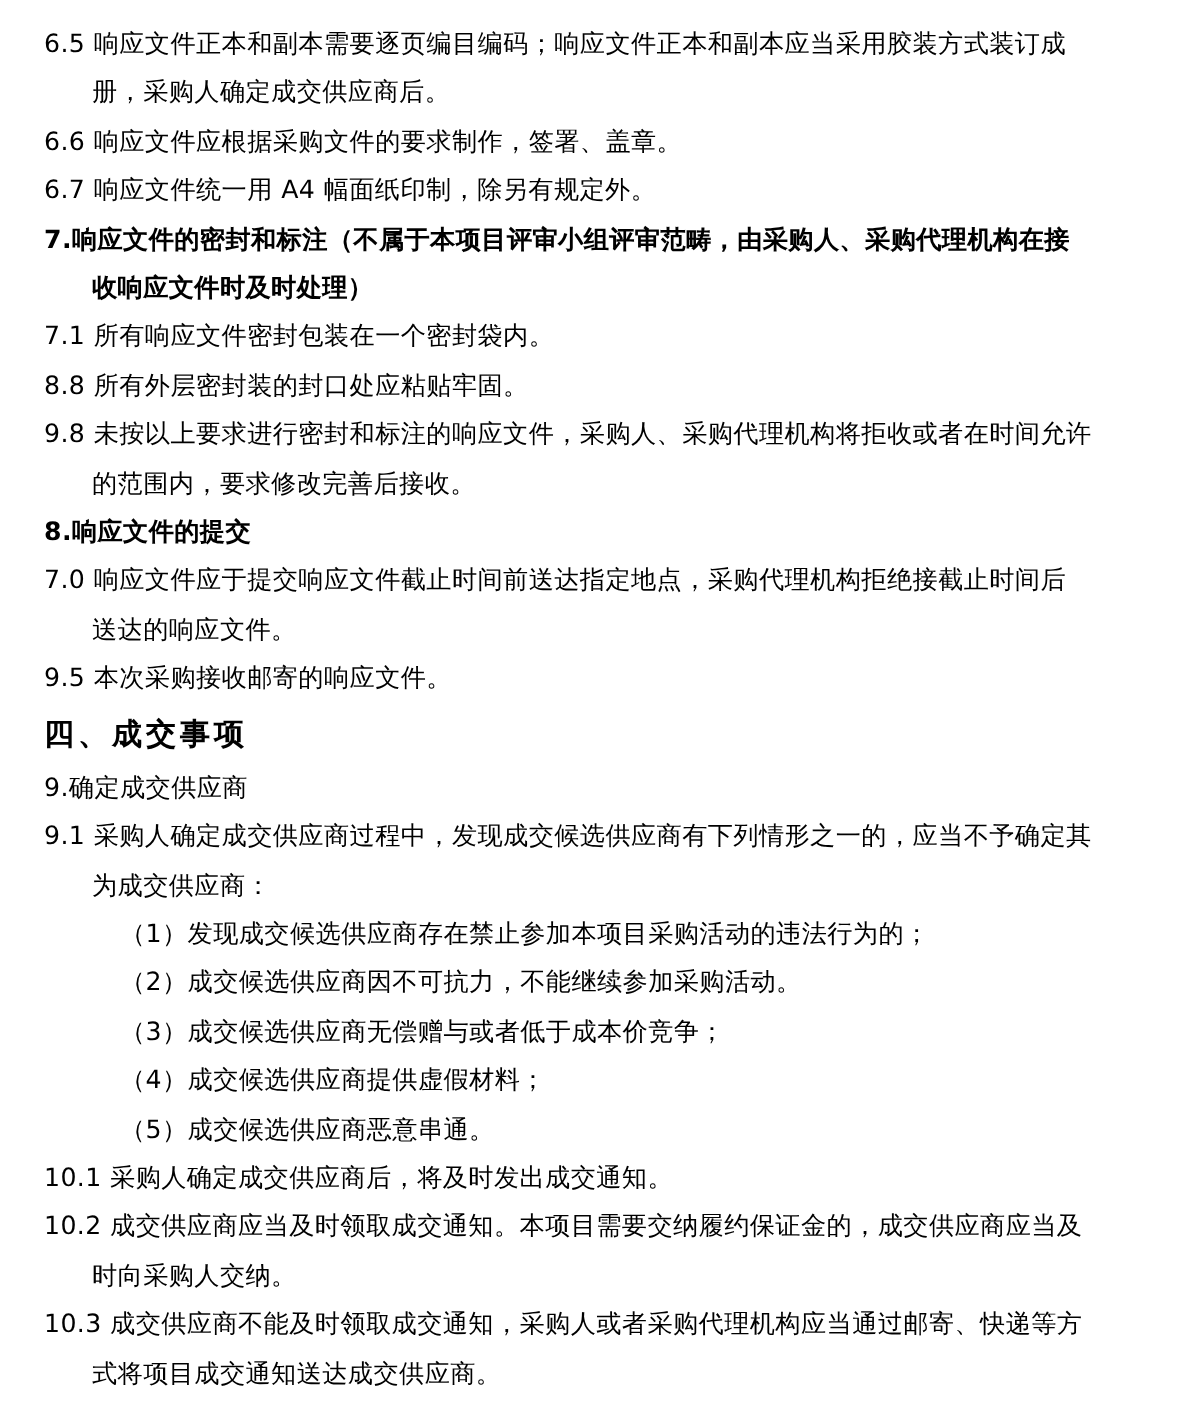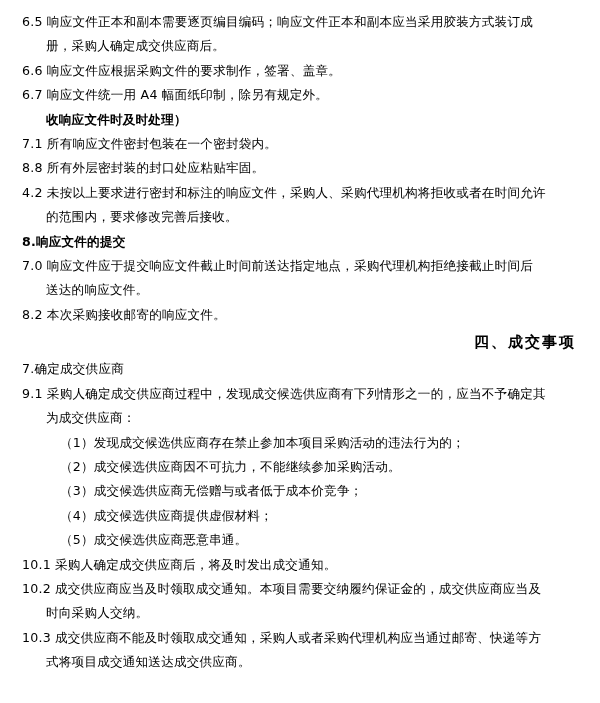--- a/index.html
+++ b/index.html
@@ -32,51 +32,52 @@
   .bold {
     font-weight: bold;
   }
   .indent-hang {
     padding-left: 24px;
   }
   .sub-indent {
     padding-left: 38px;
   }
   .center-heading {
-    text-align: right;
+    text-align: left;
     font-weight: bold;
     font-size: 15px;
     line-height: 30px;
     letter-spacing: 2px;
     margin: 2px 0 0 0;
   }
   .para {
     margin: 0;
   }
 </style>
 </head>
 <body>
 
 <div class="page">
   <div id="doc-body">
       <div class="line para">6.5 响应文件正本和副本需要逐页编目编码；响应文件正本和副本应当采用胶装方式装订成</div>
       <div class="line para indent-hang">册，采购人确定成交供应商后。</div>
       <div class="line para">6.6 响应文件应根据采购文件的要求制作，签署、盖章。</div>
       <div class="line para">6.7 响应文件统一用 A4 幅面纸印制，除另有规定外。</div>
+      <div class="line para bold">7.响应文件的密封和标注（不属于本项目评审小组评审范畴，由采购人、采购代理机构在接</div>
       <div class="line para bold indent-hang">收响应文件时及时处理）</div>
       <div class="line para">7.1 所有响应文件密封包装在一个密封袋内。</div>
       <div class="line para">8.8 所有外层密封装的封口处应粘贴牢固。</div>
-      <div class="line para">4.2 未按以上要求进行密封和标注的响应文件，采购人、采购代理机构将拒收或者在时间允许</div>
+      <div class="line para">9.8 未按以上要求进行密封和标注的响应文件，采购人、采购代理机构将拒收或者在时间允许</div>
       <div class="line para indent-hang">的范围内，要求修改完善后接收。</div>
       <div class="line para bold">8.响应文件的提交</div>
       <div class="line para">7.0 响应文件应于提交响应文件截止时间前送达指定地点，采购代理机构拒绝接截止时间后</div>
       <div class="line para indent-hang">送达的响应文件。</div>
-      <div class="line para">8.2 本次采购接收邮寄的响应文件。</div>
+      <div class="line para">9.5 本次采购接收邮寄的响应文件。</div>
       <div class="line para bold center-heading">四、成交事项</div>
-      <div class="line para">7.确定成交供应商</div>
+      <div class="line para">9.确定成交供应商</div>
       <div class="line para">9.1 采购人确定成交供应商过程中，发现成交候选供应商有下列情形之一的，应当不予确定其</div>
       <div class="line para indent-hang">为成交供应商：</div>
       <div class="line para sub-indent">（1）发现成交候选供应商存在禁止参加本项目采购活动的违法行为的；</div>
       <div class="line para sub-indent">（2）成交候选供应商因不可抗力，不能继续参加采购活动。</div>
       <div class="line para sub-indent">（3）成交候选供应商无偿赠与或者低于成本价竞争；</div>
       <div class="line para sub-indent">（4）成交候选供应商提供虚假材料；</div>
       <div class="line para sub-indent">（5）成交候选供应商恶意串通。</div>
       <div class="line para">10.1 采购人确定成交供应商后，将及时发出成交通知。</div>
       <div class="line para">10.2 成交供应商应当及时领取成交通知。本项目需要交纳履约保证金的，成交供应商应当及</div>
       <div class="line para indent-hang">时向采购人交纳。</div>

